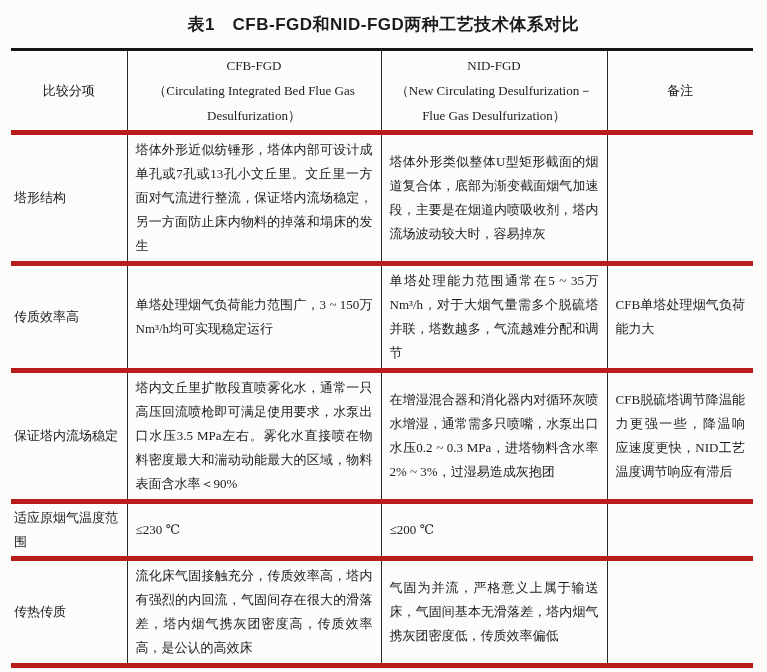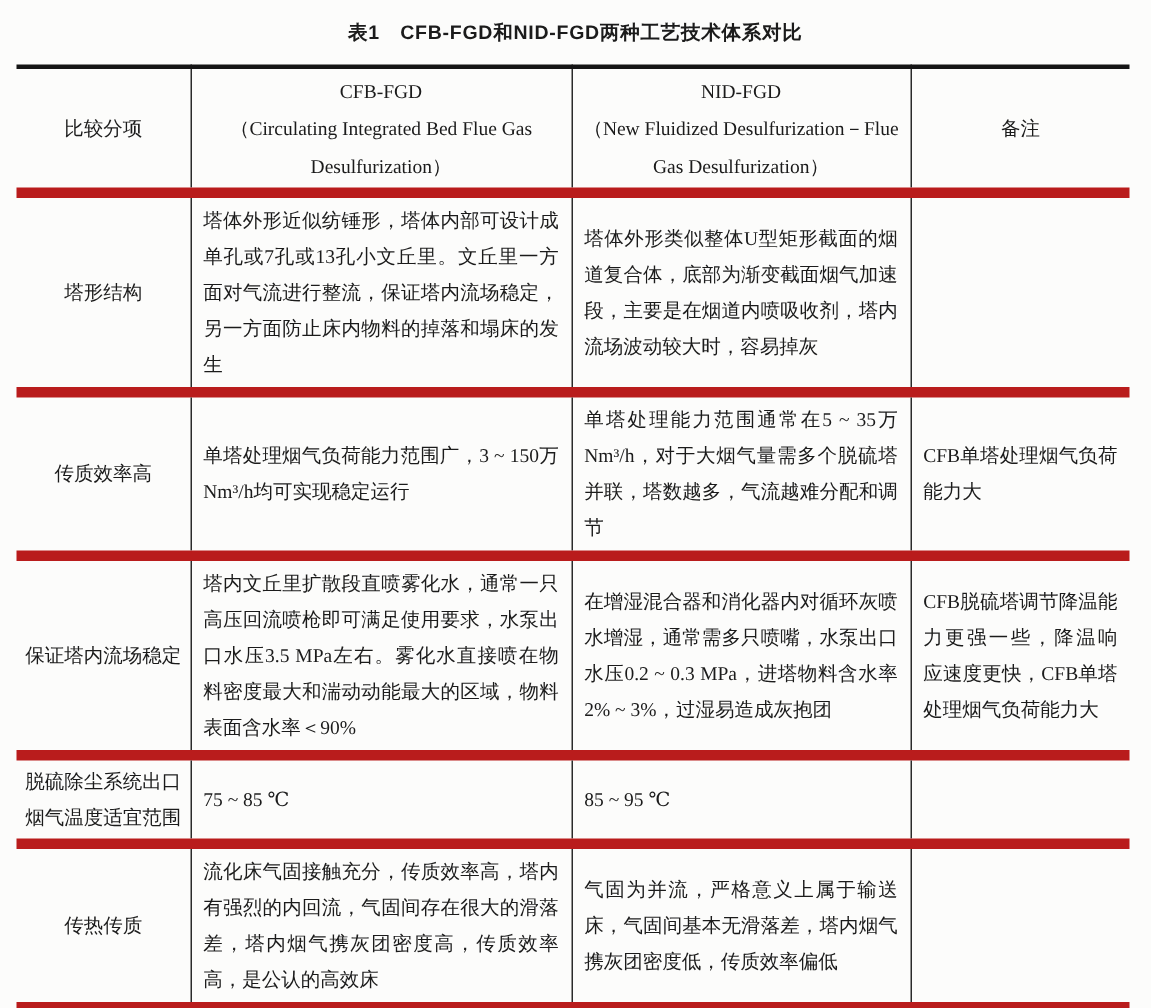--- a/index.html
+++ b/index.html
@@ -8,48 +8,48 @@
     background:#fcfcfb;
     color:#1b1b1b;
     font-family:"Liberation Serif","DejaVu Serif",serif;
     overflow:hidden;
   }
   .caption{
     margin-top:13px;
     text-align:center;
     font-family:"Liberation Sans","DejaVu Sans",sans-serif;
     font-weight:bold;
-    font-size:13px;
+    font-size:17px;
     letter-spacing:0.5px;
   }
   table.cmp{
     border-collapse:collapse;
     table-layout:fixed;
     width:742px;
     margin:12px 0 0 11px;
     border-top:3px solid #151515;
     border-bottom:2.5px solid #151515;
   }
   col.c0{width:116px;}
   col.c1{width:254px;}
   col.c2{width:226px;}
   col.c3{width:146px;}
   .cmp th,.cmp td{
-    border-bottom:7px solid #b91c1c;
+    border-bottom:5px solid #b91c1c;
     vertical-align:middle;
     font-size:13px;
     line-height:24px;
     font-weight:normal;
     padding:0;
   }
   .cmp th + th,.cmp td + td{
     border-left:1px solid #2b2b2b;
   }
   .cmp th{text-align:center;padding:2px 6px;line-height:25px;}
-  td.label{text-align:center;padding:2px 3px;}
+  td.label{padding:2px 3px;}
   td.body{text-align:justify;text-justify:inter-character;padding:3px 8px;}
   tr.hrow{height:75px;}
   tr.r0{height:99px;}
   tr.r1{height:74px;}
   tr.r2{height:118px;}
   tr.r3{height:33px;}
   tr.r4{height:51px;}
   tr.r5{height:99px;}
   .abbr{display:block;}
   .full{display:block;}
@@ -68,21 +68,21 @@
   </colgroup>
   <tbody>
     <tr class="hrow">
       <th>比较分项</th>
       <th>
         <span class="abbr">CFB-FGD</span>
         <span class="full">（Circulating Integrated Bed Flue Gas Desulfurization）</span>
       </th>
       <th>
         <span class="abbr">NID-FGD</span>
-        <span class="full">（New Fluidized Desulfurization－Flue Gas Desulfurization）</span>
+        <span class="full">（New Circulating Desulfurization－Flue Gas Desulfurization）</span>
       </th>
       <th>备注</th>
     </tr>
 
     <tr class="r0">
       <td class="label">塔形结构</td>
       <td class="body">塔体外形近似纺锤形，塔体内部可设计成单孔或7孔或13孔小文丘里。文丘里一方面对气流进行整流，保证塔内流场稳定，另一方面防止床内物料的掉落和塌床的发生</td>
       <td class="body">塔体外形类似整体U型矩形截面的烟道复合体，底部为渐变截面烟气加速段，主要是在烟道内喷吸收剂，塔内流场波动较大时，容易掉灰</td>
       <td class="body"></td>
     </tr>
@@ -91,30 +91,30 @@
       <td class="label">传质效率高</td>
       <td class="body">单塔处理烟气负荷能力范围广，3 ~ 150万Nm³/h均可实现稳定运行</td>
       <td class="body">单塔处理能力范围通常在5 ~ 35万Nm³/h，对于大烟气量需多个脱硫塔并联，塔数越多，气流越难分配和调节</td>
       <td class="body">CFB单塔处理烟气负荷能力大</td>
     </tr>
 
     <tr class="r2">
       <td class="label">保证塔内流场稳定</td>
       <td class="body">塔内文丘里扩散段直喷雾化水，通常一只高压回流喷枪即可满足使用要求，水泵出口水压3.5 MPa左右。雾化水直接喷在物料密度最大和湍动动能最大的区域，物料表面含水率＜90%</td>
       <td class="body">在增湿混合器和消化器内对循环灰喷水增湿，通常需多只喷嘴，水泵出口水压0.2 ~ 0.3 MPa，进塔物料含水率2% ~ 3%，过湿易造成灰抱团</td>
-      <td class="body">CFB脱硫塔调节降温能力更强一些，降温响应速度更快，CFB单塔处理烟气负荷能力大</td>
+      <td class="body">CFB脱硫塔调节降温能力更强一些，降温响应速度更快，NID工艺温度调节响应有滞后</td>
     </tr>
 
-
-    <tr class="r4">
-      <td class="label">脱硫除尘系统出口烟气温度适宜范围</td>
-      <td class="body">75 ~ 85 ℃</td>
-      <td class="body">85 ~ 95 ℃</td>
+    <tr class="r3">
+      <td class="label">适应原烟气温度范围</td>
+      <td class="body">≤230 ℃</td>
+      <td class="body">≤200 ℃</td>
       <td class="body"></td>
     </tr>
+
 
     <tr class="r5">
       <td class="label">传热传质</td>
       <td class="body">流化床气固接触充分，传质效率高，塔内有强烈的内回流，气固间存在很大的滑落差，塔内烟气携灰团密度高，传质效率高，是公认的高效床</td>
       <td class="body">气固为并流，严格意义上属于输送床，气固间基本无滑落差，塔内烟气携灰团密度低，传质效率偏低</td>
       <td class="body"></td>
     </tr>
 
   </tbody>
 </table>

